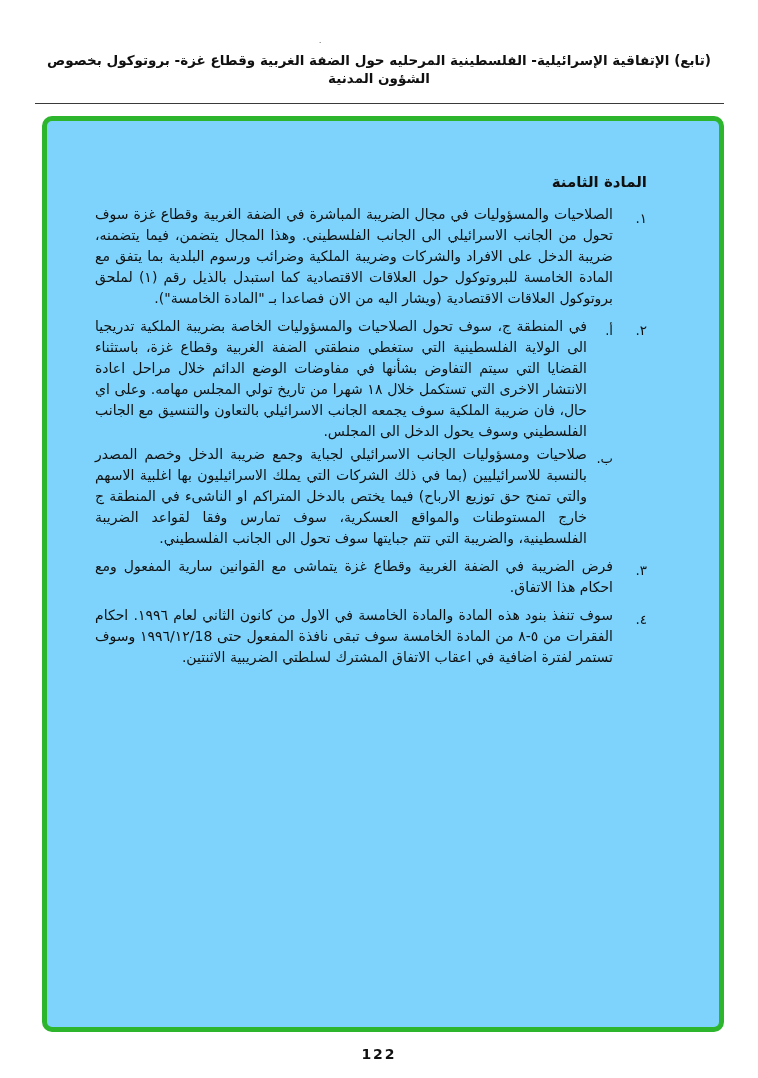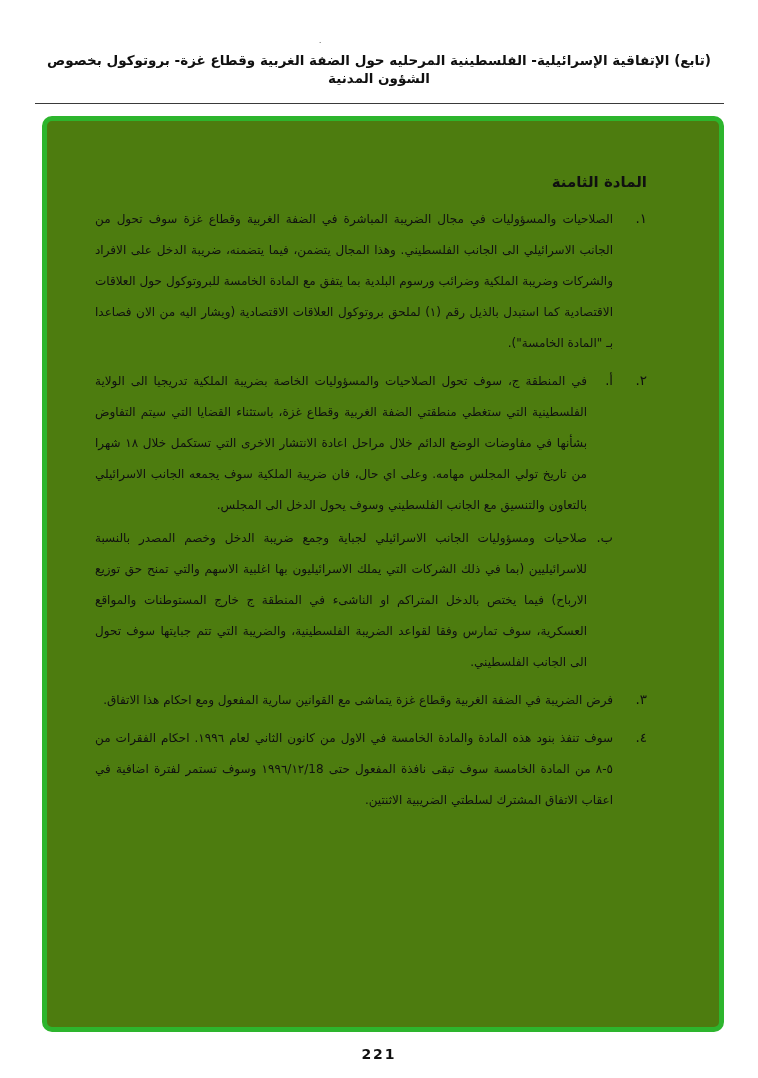--- a/index.html
+++ b/index.html
@@ -45,21 +45,21 @@
     border-top: 1.6px solid #3a3a3a;
   }
   .green-frame {
     position: absolute;
     top: 116px;
     left: 42px;
     width: 682px;
     height: 916px;
     border: 5px solid #2db52d;
     border-radius: 10px;
-    background: #4d7c0f;
+    background: #7dd3fc;
   }
   .article {
     position: absolute;
     top: 52px;
     right: 72px;
     left: 48px;
     direction: rtl;
     text-align: right;
   }
   .article-heading {
@@ -76,22 +76,22 @@
     direction: rtl;
     margin-bottom: 7px;
   }
   .item-number {
     flex: 0 0 34px;
     font-size: 13.5px;
     line-height: 29px;
   }
   .item-body { flex: 1; min-width: 0; }
   .para {
-    font-size: 12px;
-    line-height: 31px;
+    font-size: 14px;
+    line-height: 21px;
     text-align: justify;
     text-justify: inter-word;
   }
   .sub {
     display: flex;
     direction: rtl;
   }
   .sub + .sub { margin-top: 2px; }
   .sub-label {
     flex: 0 0 26px;
@@ -156,13 +156,13 @@
     <div class="item">
       <div class="item-number">٤.</div>
       <div class="item-body">
         <div class="para">سوف تنفذ بنود هذه المادة والمادة الخامسة في الاول من كانون الثاني لعام ١٩٩٦. احكام الفقرات من ٥-٨ من المادة الخامسة سوف تبقى نافذة المفعول حتى ١٩٩٦/١٢/18 وسوف تستمر لفترة اضافية في اعقاب الاتفاق المشترك لسلطتي الضريبية الاثنتين.</div>
       </div>
     </div>
 
   </div>
 </div>
 
-<div class="footer-page">221</div>
+<div class="footer-page">122</div>
 
 </body></html>

